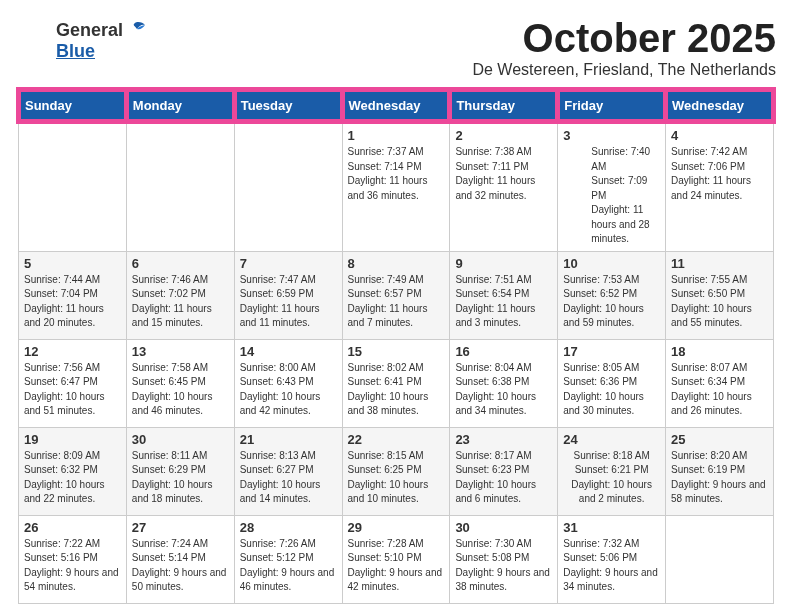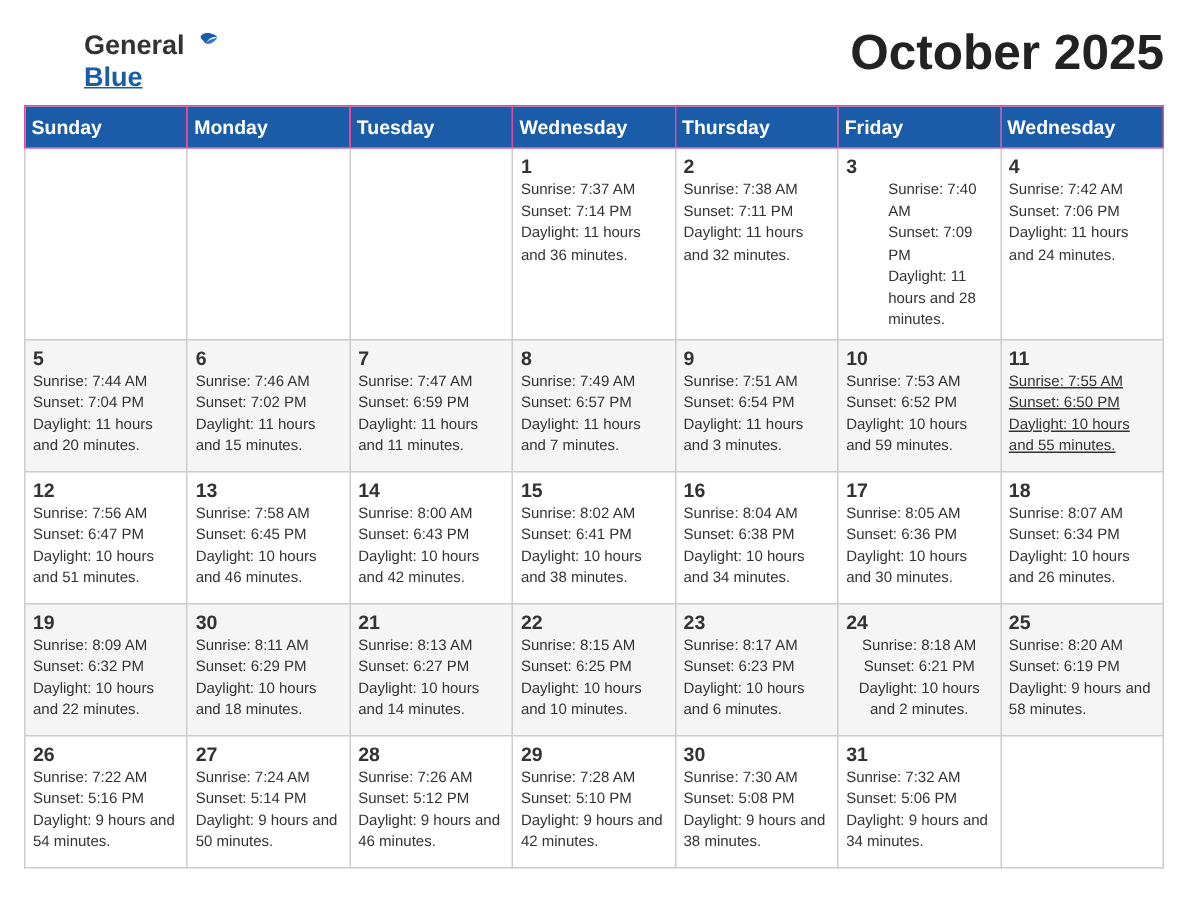--- a/index.html
+++ b/index.html
@@ -24,41 +24,41 @@
       margin-top: 4px;
     }
     .logo-row {
       display: flex;
       align-items: center;
     }
     .title-block {
       text-align: right;
     }
     .calendar-title {
-      font-size: 33px;
+      font-size: 40px;
       font-weight: bold;
       color: #222;
     }
     .calendar-subtitle {
       font-size: 16px;
       color: #333;
     }
     table {
       width: 100%;
       border-collapse: collapse;
       table-layout: fixed;
     }
     thead tr th {
       background-color: #1a5ca8;
       color: #fff;
       font-size: 13px;
       font-weight: bold;
       padding: 6px 4px;
       text-align: left;
-      border: 1px solid #ec4899;
+      border: 5px solid #ec4899;
     }
     tbody tr td {
       border: 1px solid #ccc;
       vertical-align: top;
       padding: 4px 5px;
       min-height: 80px;
       height: 88px;
       font-size: 10.5px;
       color: #333;
     }
@@ -93,20 +93,21 @@
         <path d="M10 2 C12 0, 18 1, 20 4 C17 3, 14 5, 12 8 C10 5, 7 4, 10 2Z" fill="#1a5ca8"></path>
         <path d="M12 8 C13 6, 16 5, 20 4 C18 7, 15 9, 12 8Z" fill="#2a7ad4"></path>
       </svg>
     </div>
     <div>
       <span style="font-size:18px;font-weight:bold;color:#1a5ca8;text-decoration:underline;">Blue</span>
     </div>
   </div>
   <div class="title-block">
     <div class="calendar-title">October 2025</div>
+    <div class="calendar-subtitle">De Westereen, Friesland, The Netherlands</div>
   </div>
 </div>
 
 <table>
   <thead>
     <tr>
     <th>Sunday</th>
         <th>Monday</th>
         <th>Tuesday</th>
         <th>Wednesday</th>
@@ -177,21 +178,21 @@
 Daylight: 11 hours and 3 minutes.</div>
         </td>
         <td>
           <div class="day-number">10</div>
           <div class="day-info" style="white-space: pre-line;">Sunrise: 7:53 AM
 Sunset: 6:52 PM
 Daylight: 10 hours and 59 minutes.</div>
         </td>
         <td>
           <div class="day-number">11</div>
-          <div class="day-info" style="white-space: pre-line; text-decoration: underline;">Sunrise: 7:55 AM
+          <div class="day-info" style="white-space: pre-line;">Sunrise: 7:55 AM
 Sunset: 6:50 PM
 Daylight: 10 hours and 55 minutes.</div>
         </td>
       </tr>
       <tr>
         <td>
           <div class="day-number">12</div>
           <div class="day-info" style="white-space: pre-line;">Sunrise: 7:56 AM
 Sunset: 6:47 PM
 Daylight: 10 hours and 51 minutes.</div>

